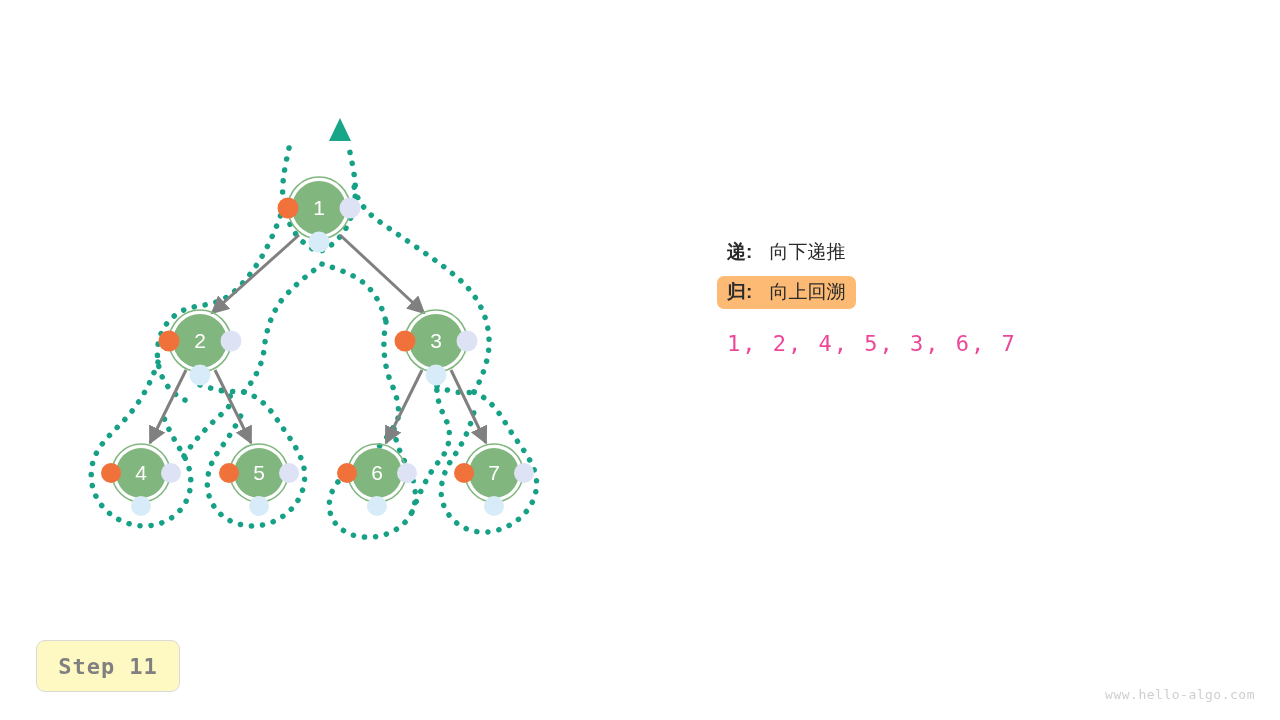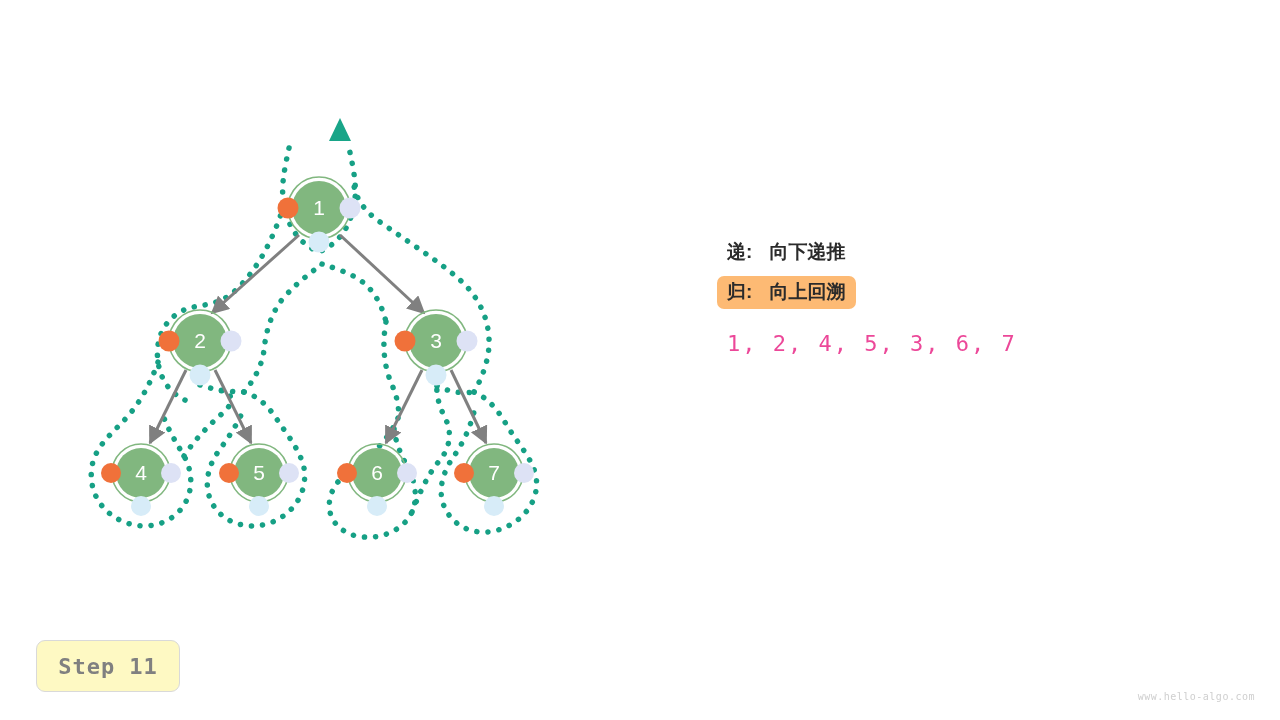--- a/index.html
+++ b/index.html
@@ -40,21 +40,21 @@
     line-height: 1;
     padding: 6px 10px 8px 10px;
     border-radius: 7px;
     margin-left: -10px;
     white-space: nowrap;
   }
   .legend-row.highlight {
     background: #fdba74;
   }
   .legend-row .lbl { font-weight: bold; }
-  .legend-row .val { font-weight: bold; padding-left: 12px; }
+  .legend-row .val { font-weight: normal; padding-left: 12px; }
   #legend-recur-wrap { margin-bottom: 7px; }
 
   #order-heading {
     margin-top: 33px;
     font-size: 20px;
     line-height: 1;
     color: #2b2b2b;
     white-space: nowrap;
   }
   #order-heading .strong { font-weight: bold; }
@@ -97,21 +97,21 @@
     letter-spacing: 1px;
     color: #808080;
   }
 
   
   #watermark {
     position: absolute;
     right: 25px;
     bottom: 18px;
     font-family: "DejaVu Sans Mono", "Liberation Mono", monospace;
-    font-size: 10px;
+    font-size: 13px;
     letter-spacing: 0.5px;
     color: #cfcfcf;
   }
 
   .node-label {
     font-family: "Liberation Sans", "DejaVu Sans", sans-serif;
     font-size: 21px;
     fill: #ffffff;
   }
 </style>

